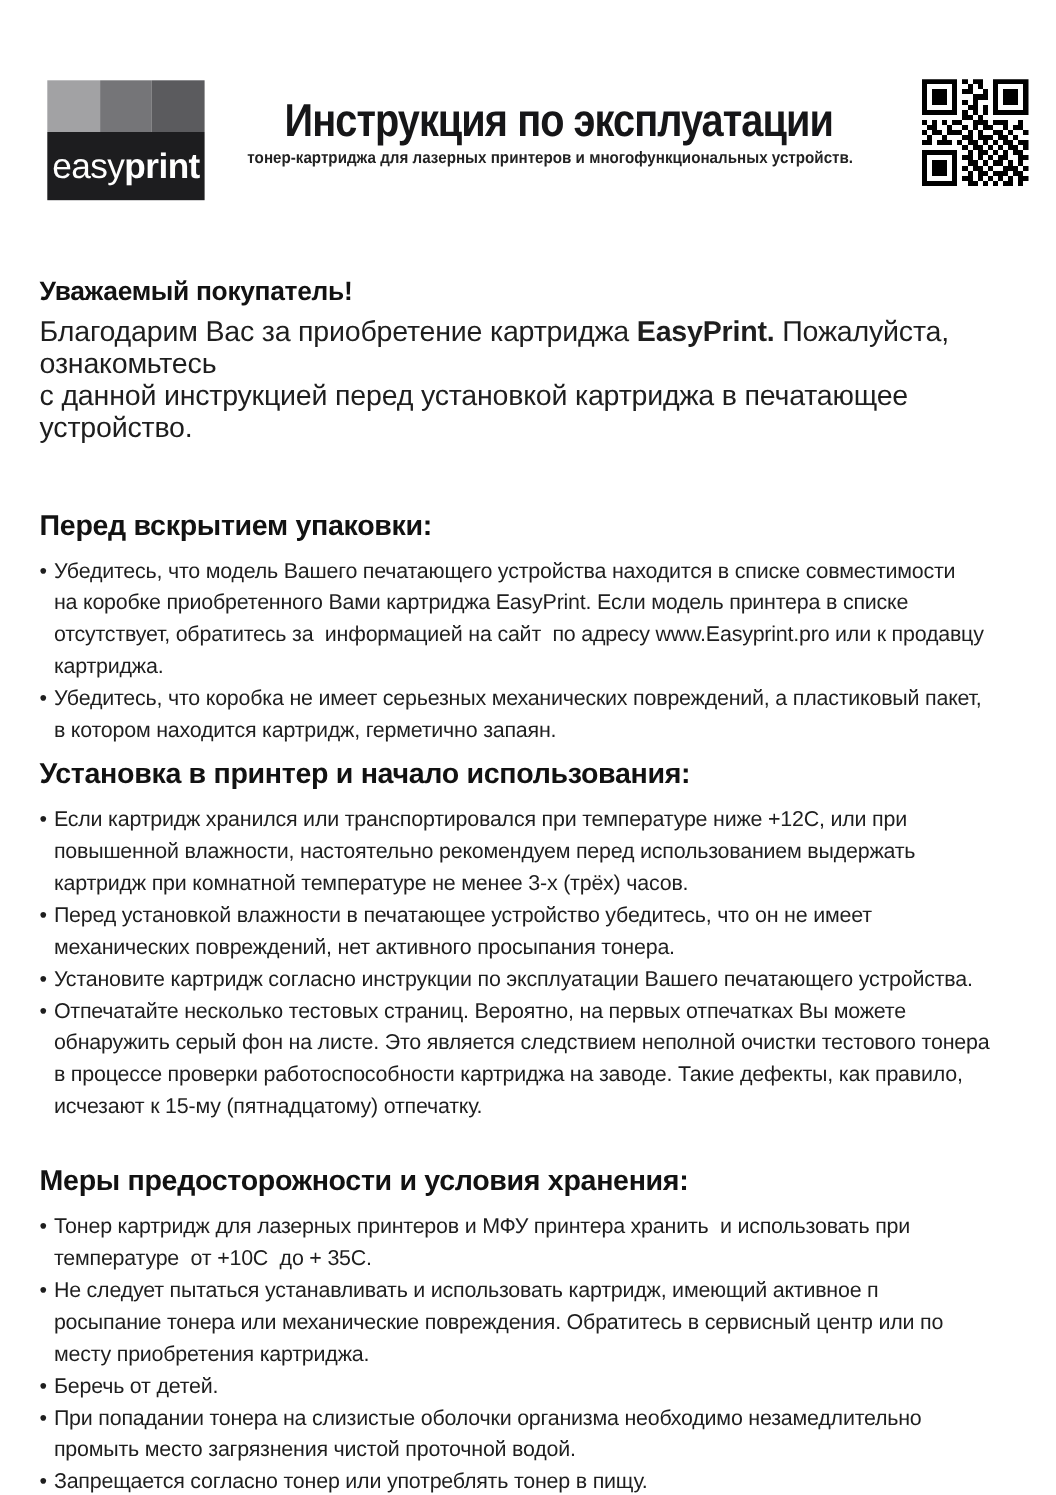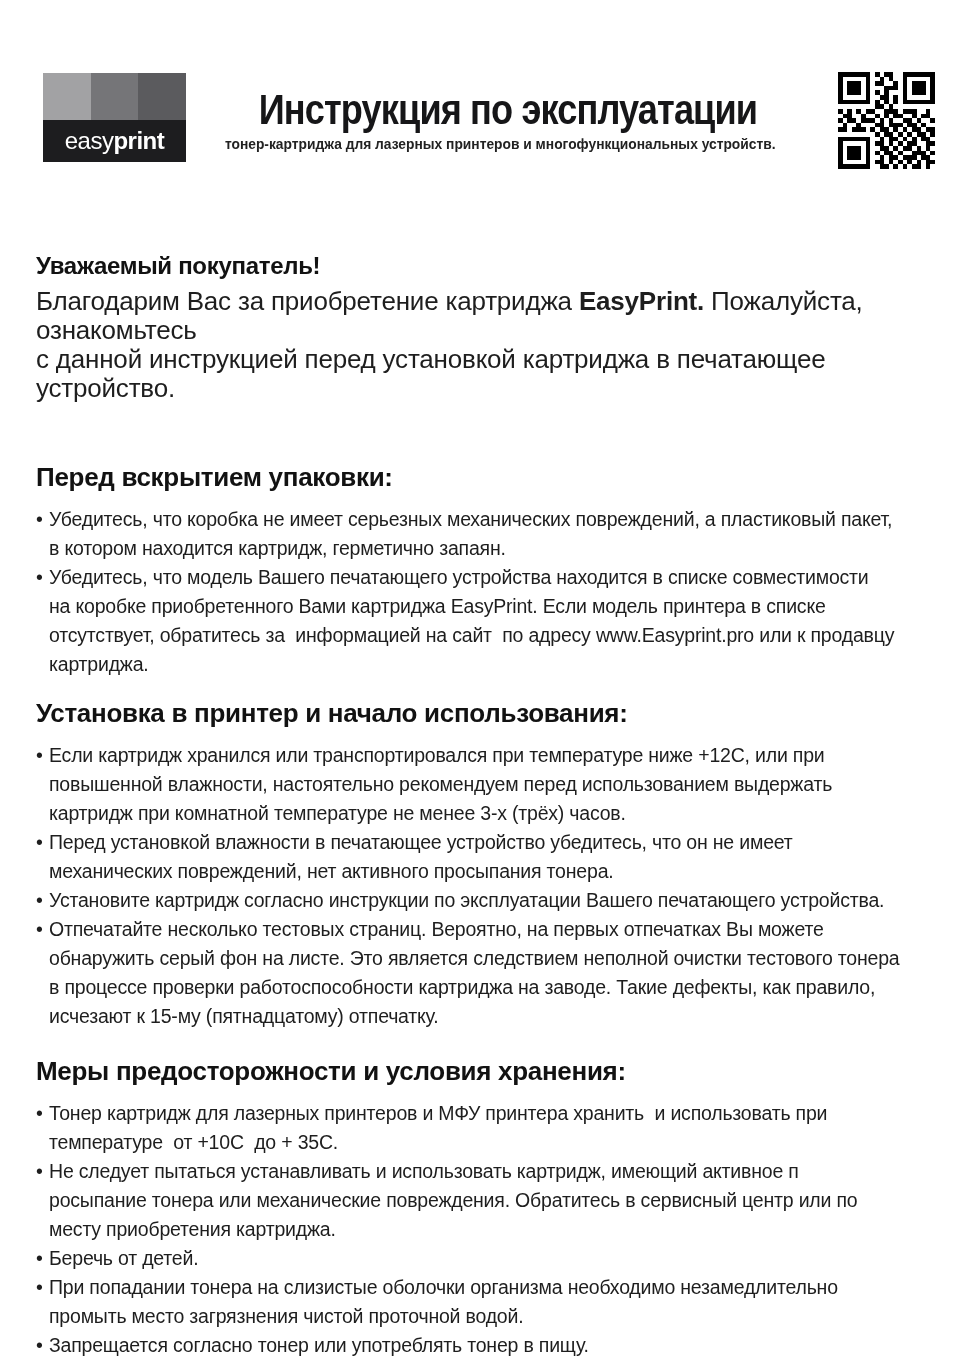--- a/index.html
+++ b/index.html
@@ -12,38 +12,38 @@
   .page{position:relative;width:960px;height:1359px;background:#fff;overflow:hidden;color:var(--text);}
 
   
   .header{position:relative;height:173px;}
   .logo{position:absolute;left:43px;top:73px;width:143px;height:100px;}
   .logo-stripes{display:flex;height:47px;}
   .stripe{flex:1;}
   .stripe.s1{background:var(--logo-gray-1);}
   .stripe.s2{background:var(--logo-gray-2);}
   .stripe.s3{background:var(--logo-gray-3);}
-  .logo-text{height:42px;background:var(--logo-black);color:#fff;display:flex;align-items:center;justify-content:center;font-size:24px;letter-spacing:-0.5px;}
+  .logo-text{height:62px;background:var(--logo-black);color:#fff;display:flex;align-items:center;justify-content:center;font-size:32px;letter-spacing:-0.5px;}
   .logo-text .easy{font-weight:400;}
   .logo-text .print{font-weight:700;}
   .title-block{position:absolute;left:188px;top:88px;width:612px;text-align:right;}
   .doc-title{font-size:42px;font-weight:700;line-height:1.05;letter-spacing:-1px;color:#161618;white-space:nowrap;transform:scaleX(0.86);transform-origin:50% 50%;}
   .doc-subtitle{margin-top:3px;font-size:15px;font-weight:700;color:#222;white-space:nowrap;transform:scaleX(0.92);transform-origin:50% 50%;}
   .qr{position:absolute;left:838px;top:72px;width:97px;height:97px;}
   .qr svg{width:100%;height:100%;display:block;}
 
   
   .content{padding:0 14px 0 36px;}
   h1{font-size:24px;line-height:30px;font-weight:700;color:var(--heading);letter-spacing:-0.3px;margin:78px 0 6px 0;}
   .intro-text{margin:0;font-size:26px;line-height:29px;letter-spacing:-0.2px;}
   .intro-text span,.intro-text b{white-space:pre-wrap;}
   h2{font-size:26px;line-height:28px;font-weight:700;color:var(--heading);letter-spacing:-0.3px;margin:32px 0 14px 0;}
   .sec-1 h2{margin-top:60px;}
-  .sec-2 h2{margin-top:20px;}
-  .sec-3 h2{margin-top:26px;}
+  .sec-2 h2{margin-top:10px;}
+  .sec-3 h2{margin-top:38px;}
   ul{list-style:none;margin:0;padding:0;}
   li{position:relative;padding-left:13px;font-size:19.5px;line-height:29px;letter-spacing:-0.2px;white-space:pre-wrap;}
   li::before{content:"\2022";position:absolute;left:0;top:0;}
 
   
   .footer{margin-top:6px;text-align:left;padding-right:21px;font-size:24px;line-height:30px;font-weight:700;color:#1b1b1d;}
 </style>
 </head>
 <body>
 
@@ -79,26 +79,26 @@
 
     <section>
       <h1>Уважаемый покупатель!</h1>
       <p class="intro-text"><span>Благодарим Вас за приобретение картриджа </span><b>EasyPrint.</b><span> Пожалуйста, ознакомьтесь
 с данной инструкцией перед установкой картриджа в печатающее устройство.</span></p>
     </section>
 
     <section class="sec-1">
       <h2>Перед вскрытием упаковки:</h2>
       <ul>
-        <li>Убедитесь, что коробка не имеет серьезных механических повреждений, а пластиковый пакет,
-в котором находится картридж, герметично запаян.</li>
         <li>Убедитесь, что модель Вашего печатающего устройства находится в списке совместимости
 на коробке приобретенного Вами картриджа EasyPrint. Если модель принтера в списке
 отсутствует, обратитесь за  информацией на сайт  по адресу www.Easyprint.pro или к продавцу
 картриджа.</li>
+        <li>Убедитесь, что коробка не имеет серьезных механических повреждений, а пластиковый пакет,
+в котором находится картридж, герметично запаян.</li>
       </ul>
     </section>
 
     <section class="sec-2">
       <h2>Установка в принтер и начало использования:</h2>
       <ul>
         <li>Если картридж хранился или транспортировался при температуре ниже +12С, или при
 повышенной влажности, настоятельно рекомендуем перед использованием выдержать
 картридж при комнатной температуре не менее 3-х (трёх) часов.</li>
         <li>Перед установкой влажности в печатающее устройство убедитесь, что он не имеет

